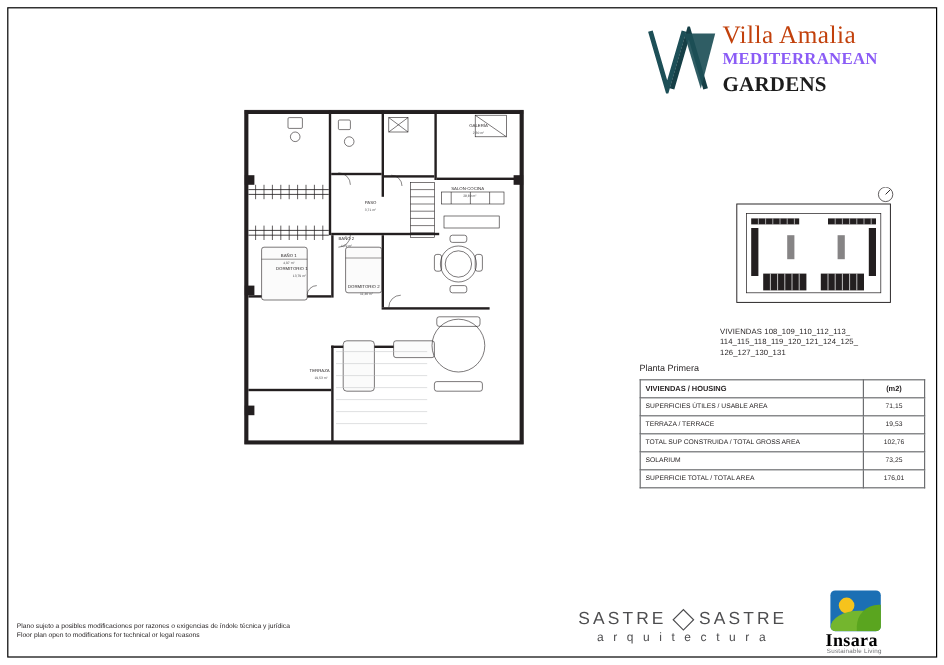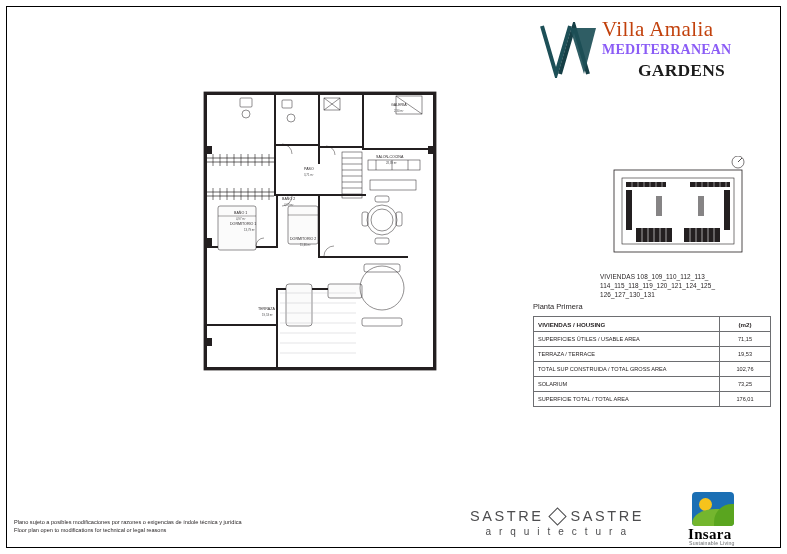--- a/index.html
+++ b/index.html
@@ -66,21 +66,20 @@
     letter-spacing: .2px;
     line-height: 20px;
   }
   .brand-line3 {
     font-family: "Liberation Serif", serif;
     font-weight: bold;
     font-size: 17.5px;
     color: #1c1c1c;
     letter-spacing: .2px;
     line-height: 20px;
-    margin-left: 36px;
   }
 
   
   .plan {
     position: absolute;
     left: 196px;
     top: 88px;
     width: 250px;
     height: 285px;
   }
@@ -147,21 +146,21 @@
   .disclaimer {
     position: absolute;
     left: 14px;
     top: 518px;
     font-size: 5.6px;
     line-height: 8px;
     color: #231f20;
   }
   .sastre {
     position: absolute;
-    left: 452px;
+    left: 464px;
     top: 508px;
     width: 210px;
     text-align: center;
   }
   .sastre-row {
     display: flex;
     align-items: center;
     justify-content: center;
     gap: 7px;
     font-family: "Liberation Sans", sans-serif;

